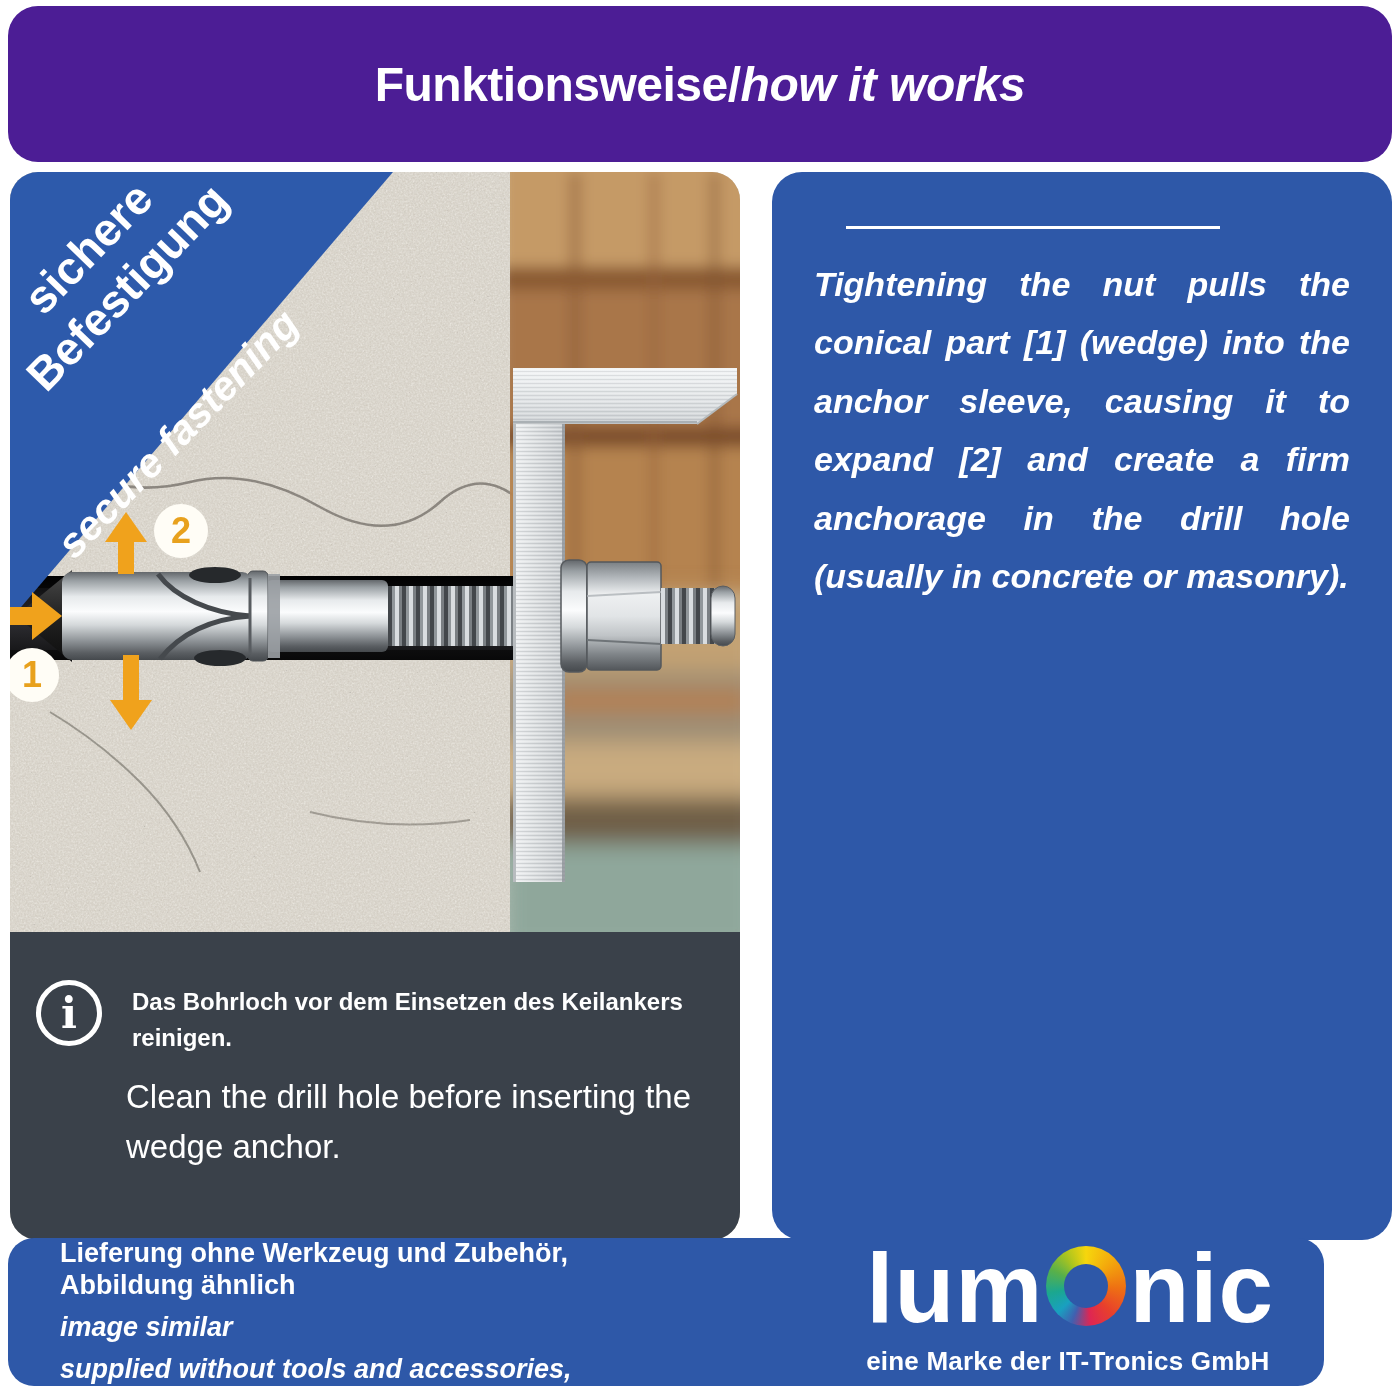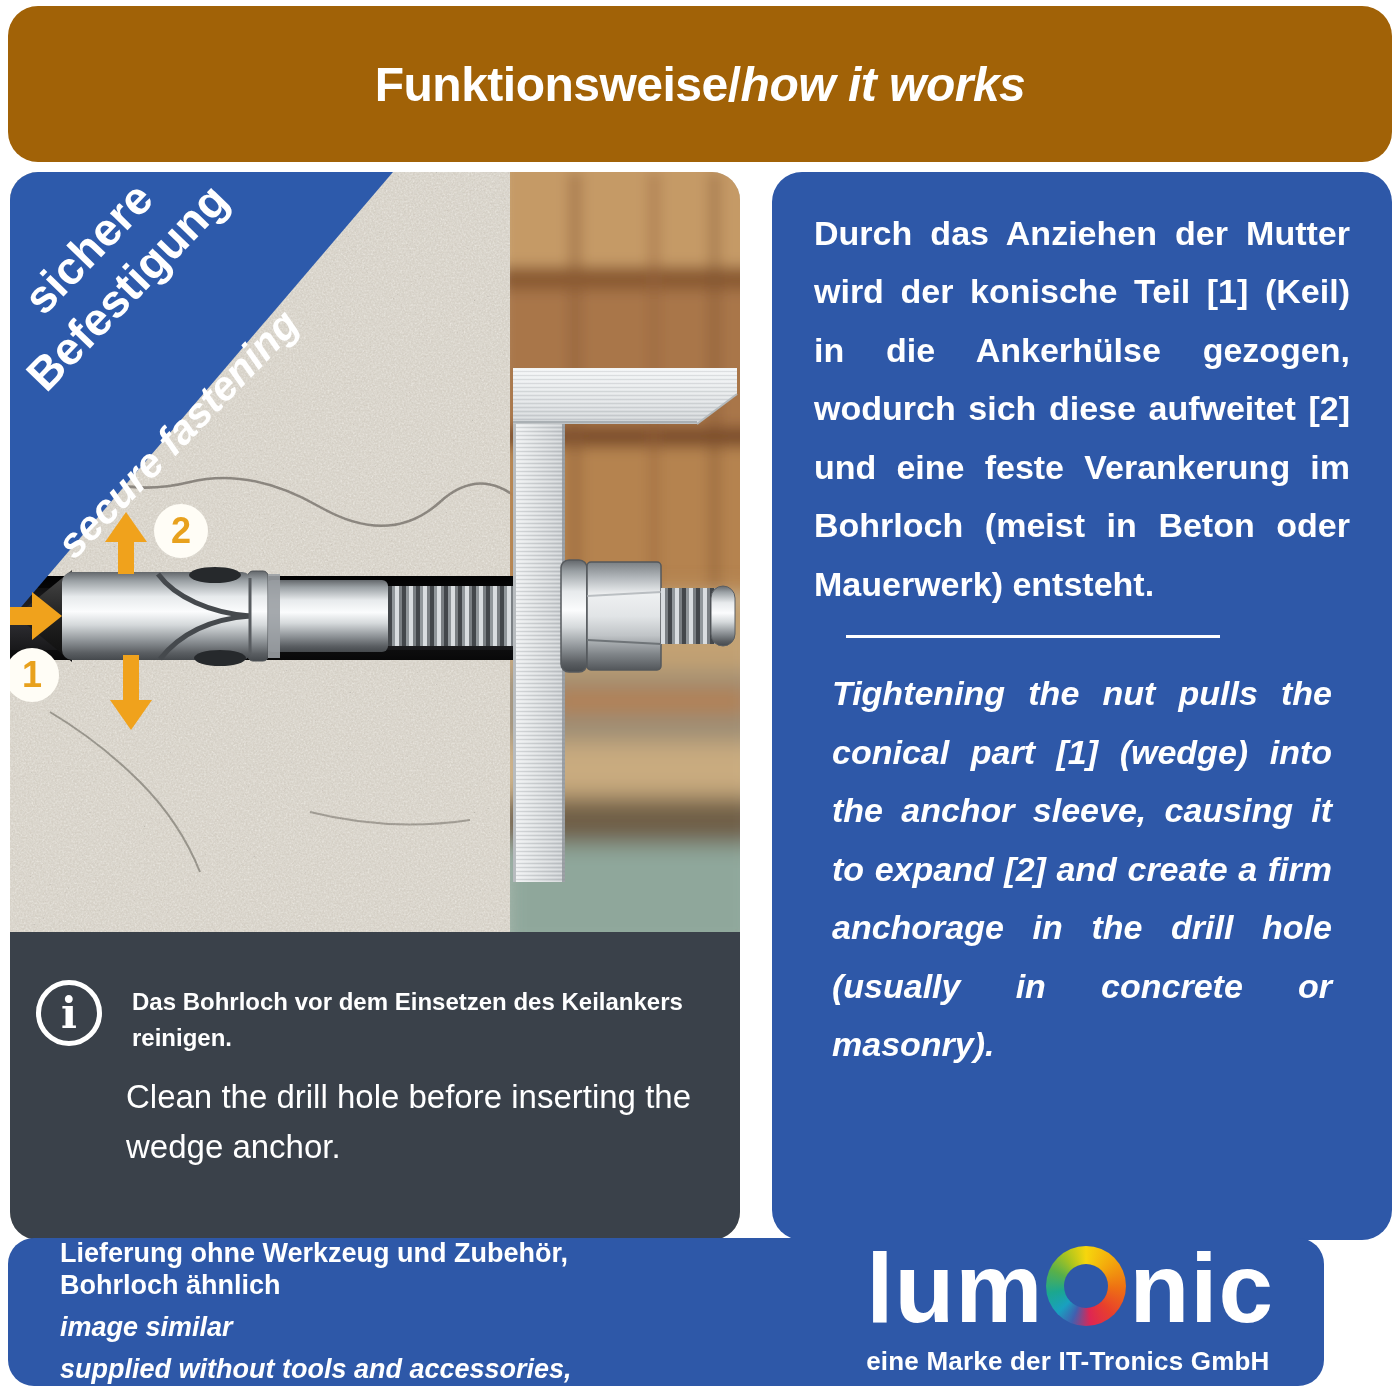--- a/index.html
+++ b/index.html
@@ -3,21 +3,21 @@
 <meta charset="utf-8">
 <style>
   html,body{margin:0;padding:0;}
   body{
     width:1400px;height:1400px;position:relative;background:#ffffff;
     font-family:"Liberation Sans", sans-serif;overflow:hidden;
   }
   
   .header{
     position:absolute;left:8px;top:6px;width:1384px;height:156px;
-    background:#a16207;border-radius:30px;
+    background:#4c1d95;border-radius:30px;
     display:flex;align-items:center;justify-content:center;
   }
   .header h1{
     margin:0;color:#ffffff;font-size:48px;font-weight:700;letter-spacing:-0.5px;
   }
   .header h1 .t-en{font-style:italic;}
   
   .photo-panel{
     position:absolute;left:10px;top:172px;width:730px;height:1068px;
     border-radius:28px;overflow:hidden;background:#cbc5ba;
@@ -68,21 +68,21 @@
   .info-de{margin:6px;font-size:24px;font-weight:700;line-height:1.5;}
   .info-en{margin:16px 0 0 0;font-size:33px;font-weight:400;line-height:1.5;}
   
   .desc-panel{
     position:absolute;left:772px;top:172px;width:620px;height:1068px;
     background:#2e58a8;border-radius:30px;box-sizing:border-box;
     padding:32px 42px 0 42px;color:#ffffff;
   }
   .desc-de{margin:0;font-size:34px;font-weight:700;line-height:1.72;text-align:justify;}
   .desc-sep{border:none;border-top:3px solid #ffffff;width:374px;margin:22px 0 26px 32px;}
-  .desc-en{margin:18px;font-size:34px;font-weight:700;font-style:italic;line-height:1.72;text-align:justify;}
+  .desc-en{margin:0;font-size:34px;font-weight:700;font-style:italic;line-height:1.72;text-align:justify;}
   
   .footer{
     position:absolute;left:8px;top:1238px;width:1316px;height:148px;
     background:#2e58a8;border-radius:26px;box-sizing:border-box;
     display:flex;align-items:center;justify-content:space-between;
     padding:0 48px 0 52px;color:#ffffff;
   }
   .footer-note{font-size:27px;font-weight:700;line-height:1.18;}
   .footer-note .n-en{font-style:italic;margin-top:10px;}
   .brand{display:flex;flex-direction:column;align-items:flex-start;margin-right:2px;}
@@ -280,29 +280,28 @@
   <div class="info-box">
     <div class="info-icon">i</div>
     <div class="info-texts">
       <p class="info-de">Das Bohrloch vor dem Einsetzen des Keilankers reinigen.</p>
       <p class="info-en">Clean the drill hole before inserting the wedge anchor.</p>
     </div>
   </div>
 </div>
 
 <div class="desc-panel">
-  <p class="desc-de">Durch das Anziehen der Mutter wird der konische Teil [1] (Keil) in die Ankerhülse gezogen, wodurch sich diese aufweitet [2] und eine feste Verankerung im Bohrloch (meist in Beton oder Mauerwerk) entsteht.</p>
   <hr class="desc-sep">
   <p class="desc-en">Tightening the nut pulls the conical part [1] (wedge) into the anchor sleeve, causing it to expand [2] and create a firm anchorage in the drill hole (usually in concrete or masonry).</p>
 </div>
 
 <div class="footer">
   <div class="footer-note">
     <div>Lieferung ohne Werkzeug und Zubehör,</div>
-    <div>Bohrloch ähnlich</div>
+    <div>Abbildung ähnlich</div>
     <div class="n-en">image similar</div>
     <div class="n-en">supplied without tools and accessories,</div>
   </div>
   <div class="brand">
     <div class="brand-row">
       <span class="brand-word">lum</span>
       <span class="brand-ring"></span>
       <span class="brand-word">nic</span>
     </div>
     <div class="brand-tagline">eine Marke der IT-Tronics GmbH</div>

